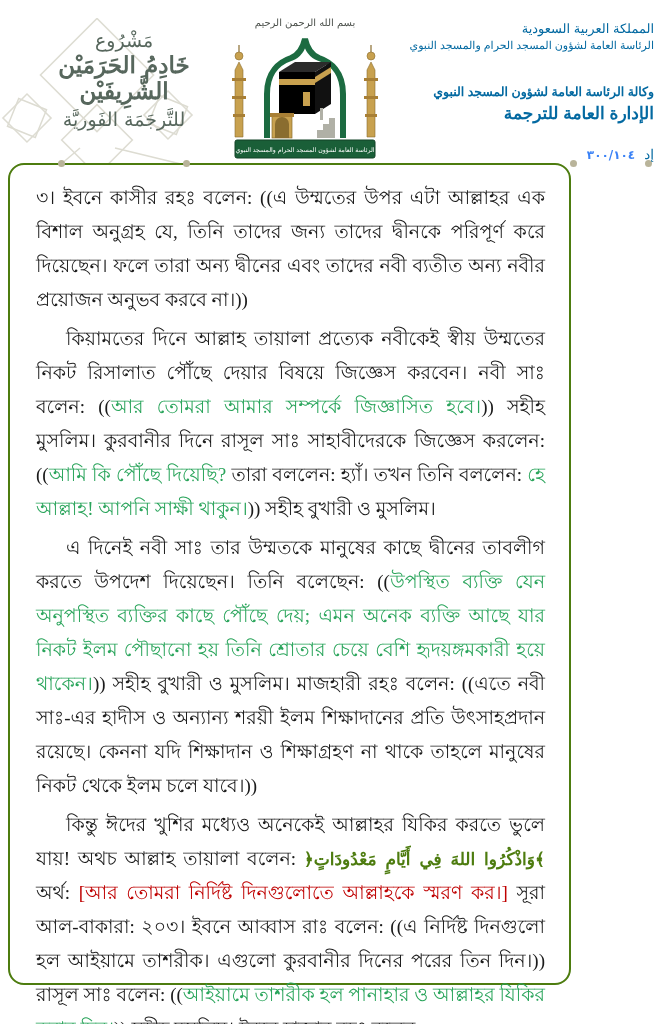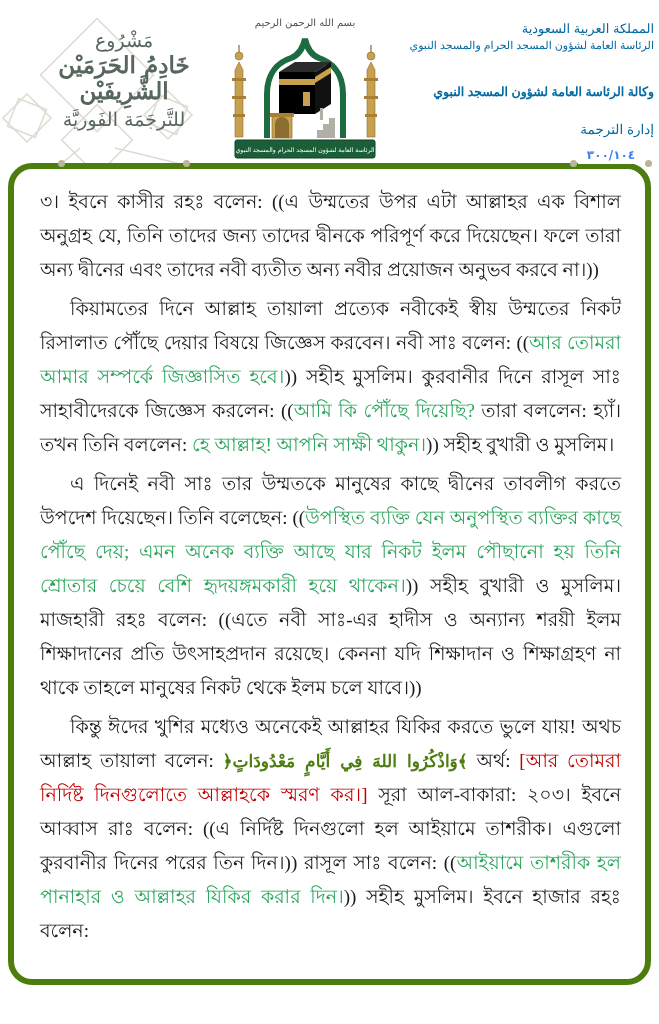--- a/index.html
+++ b/index.html
@@ -51,23 +51,23 @@
     position:absolute;width:7px;height:7px;border-radius:50%;
     background:#b9b49a;z-index:3;
   }
   .bead.b-numL{left:570px;top:160px;}
   .bead.b-numR{left:645px;top:160px;}
   .bead.b-ornA{left:58px;top:160px;}
   .bead.b-ornB{left:183px;top:160px;}
 
   
   .frame{
-    position:absolute;left:8px;top:163px;width:643px;height:822px;
+    position:absolute;left:8px;top:163px;width:563px;height:822px;
     box-sizing:border-box;
-    border:6px solid #4d7c0f;border-radius:24px;
+    border:2px solid #4d7c0f;border-radius:16px;
     background:#ffffff;z-index:2;
   }
   .body-text{
     position:absolute;left:26px;right:24px;top:16px;
     font-size:19px;line-height:34px;
     text-align:justify;
     color:#1b1b1b;
     font-family:"Liberation Serif", serif;
   }
   .para{margin:0 0 5px 0;}
@@ -148,20 +148,21 @@
         <rect x="18" y="128" width="140" height="18" rx="2" fill="#1a5f38" stroke="#124227" stroke-width="1"></rect>
         <text x="88" y="140" text-anchor="middle" font-size="6.2" fill="#ffffff" font-family="DejaVu Serif, serif" direction="rtl">الرئاسة العامة لشؤون المسجد الحرام والمسجد النبوي</text>
       </g>
     </svg>
   </div>
 
   <div class="hdr-right" dir="rtl">
     <div class="r0">المملكة العربية السعودية</div>
     <div class="r1">الرئاسة العامة لشؤون المسجد الحرام والمسجد النبوي</div>
     <div class="r2">وكالة الرئاسة العامة لشؤون المسجد النبوي</div>
+    <div class="r3">الإدارة العامة للترجمة</div>
     <div class="r4">إدارة الترجمة</div>
   </div>
 
   <div class="doc-number" dir="ltr">٣٠٠/١٠٤</div>
   <div class="bead b-numL"></div>
   <div class="bead b-numR"></div>
   <div class="bead b-ornA"></div>
   <div class="bead b-ornB"></div>
 
   <div class="frame">

